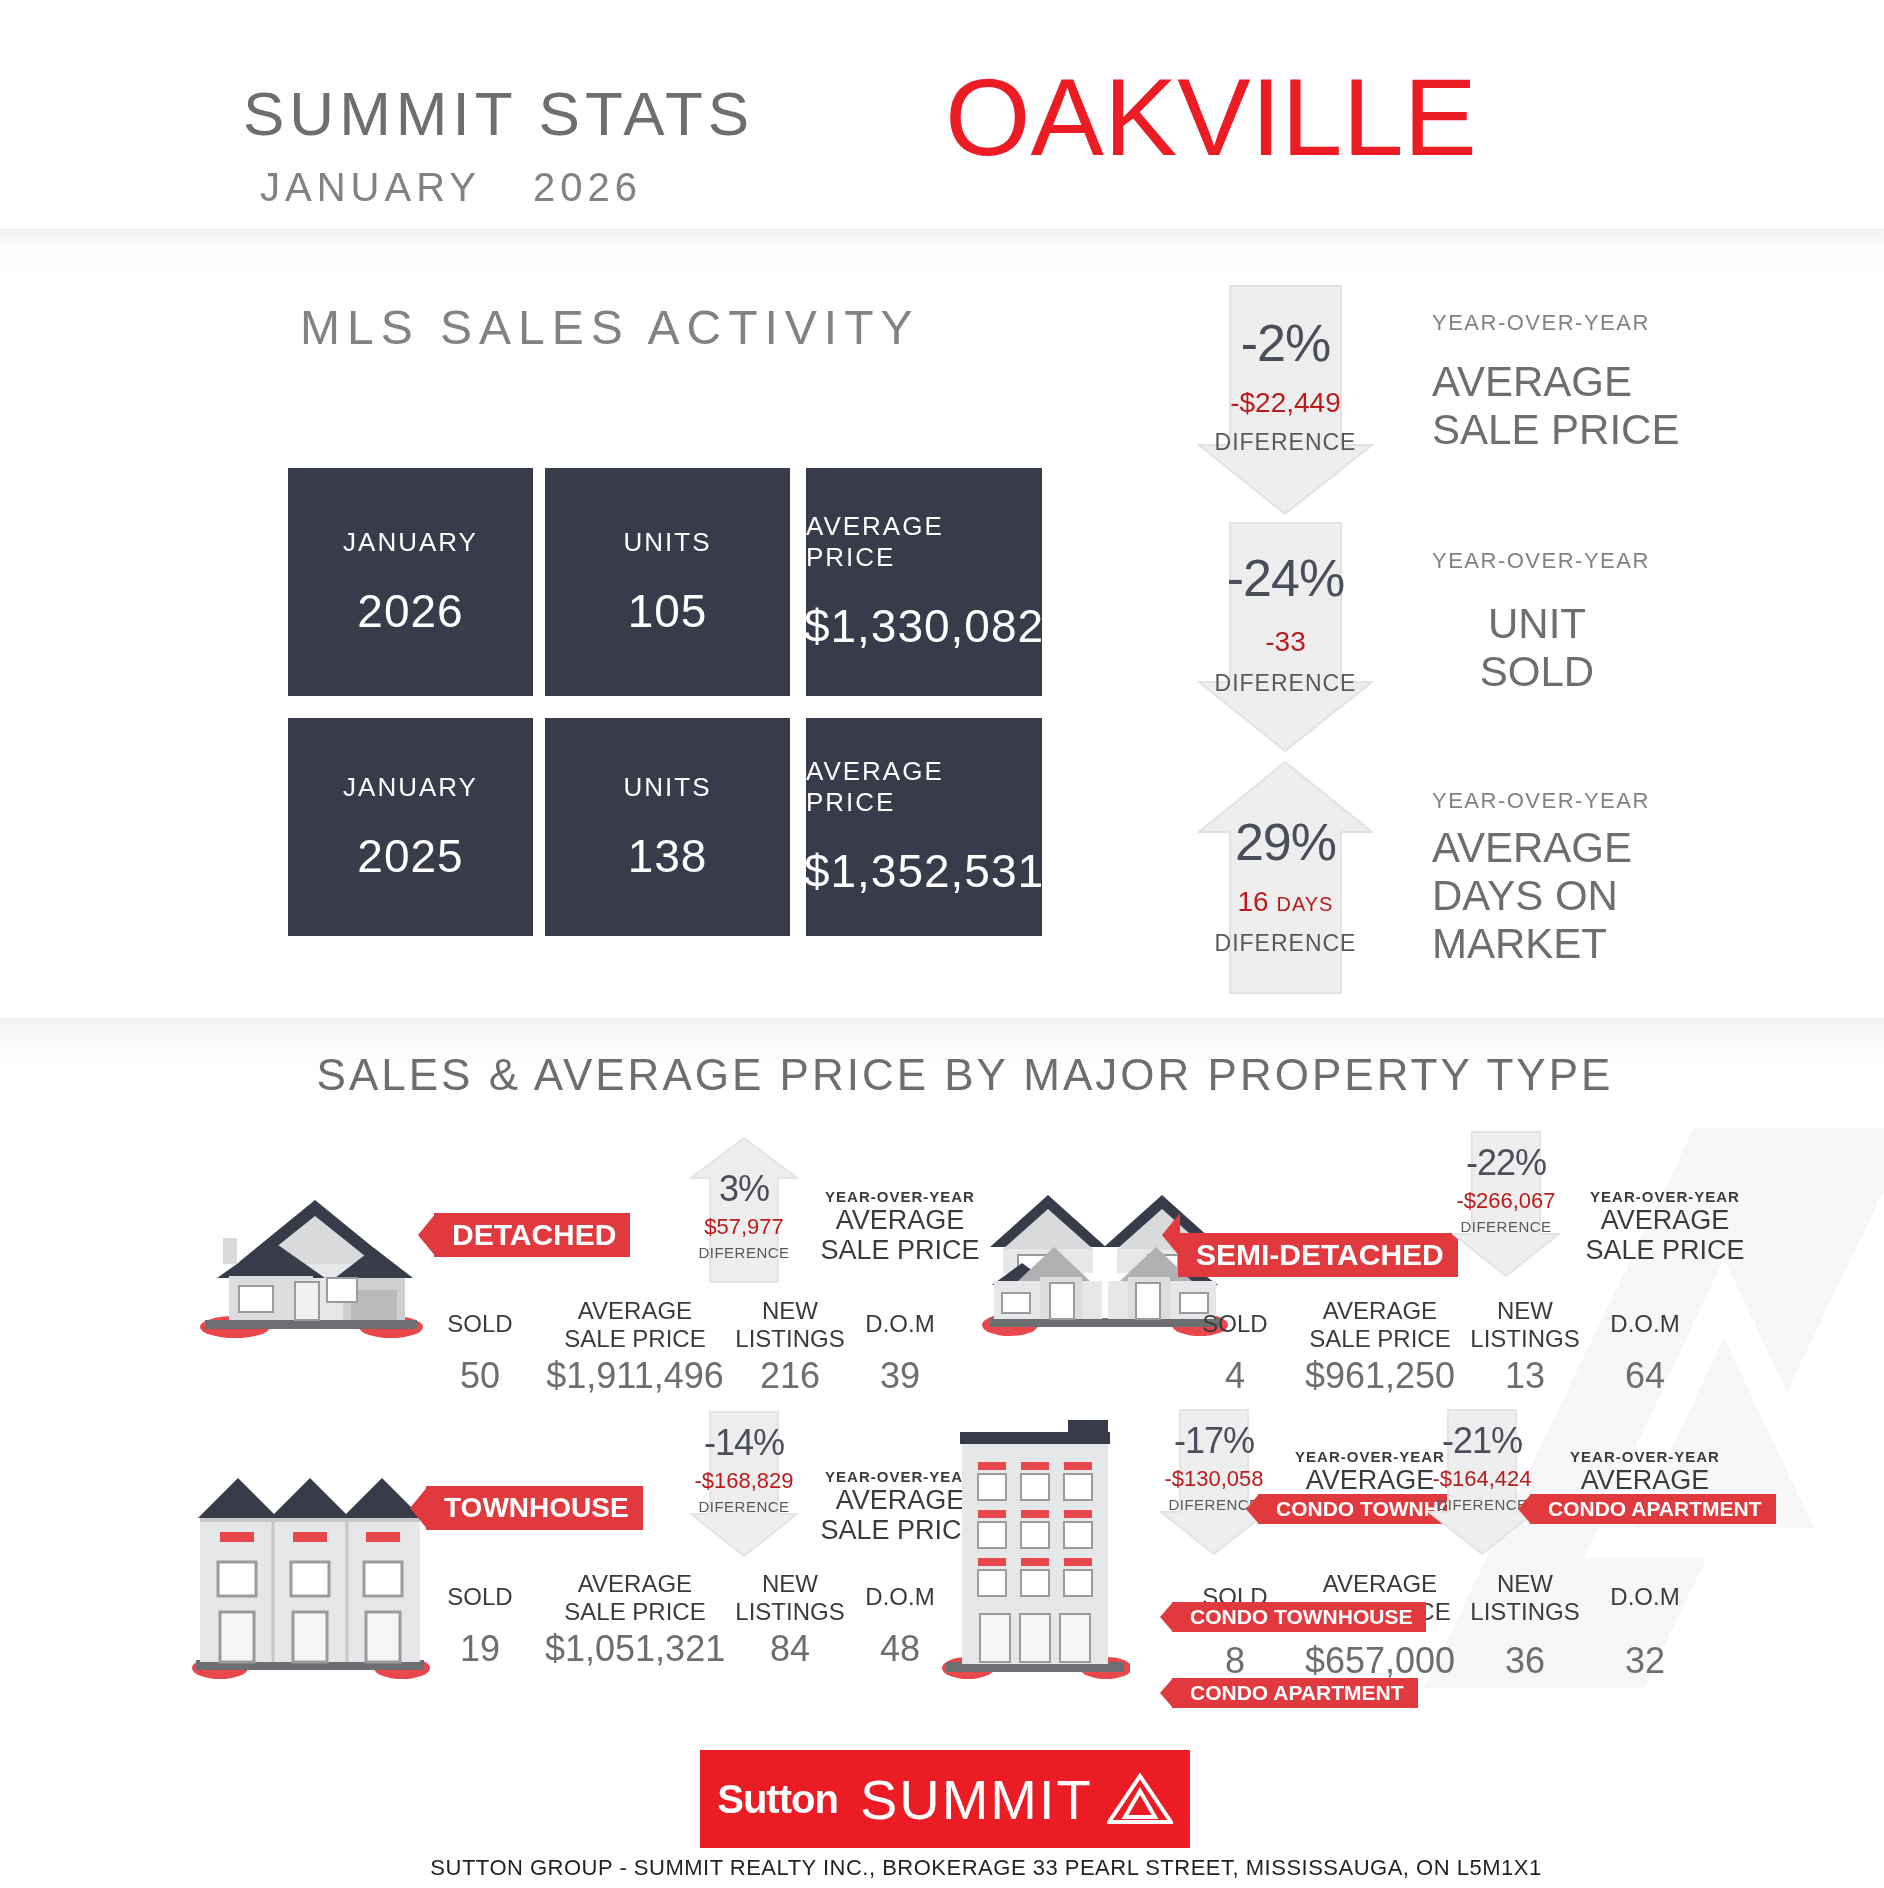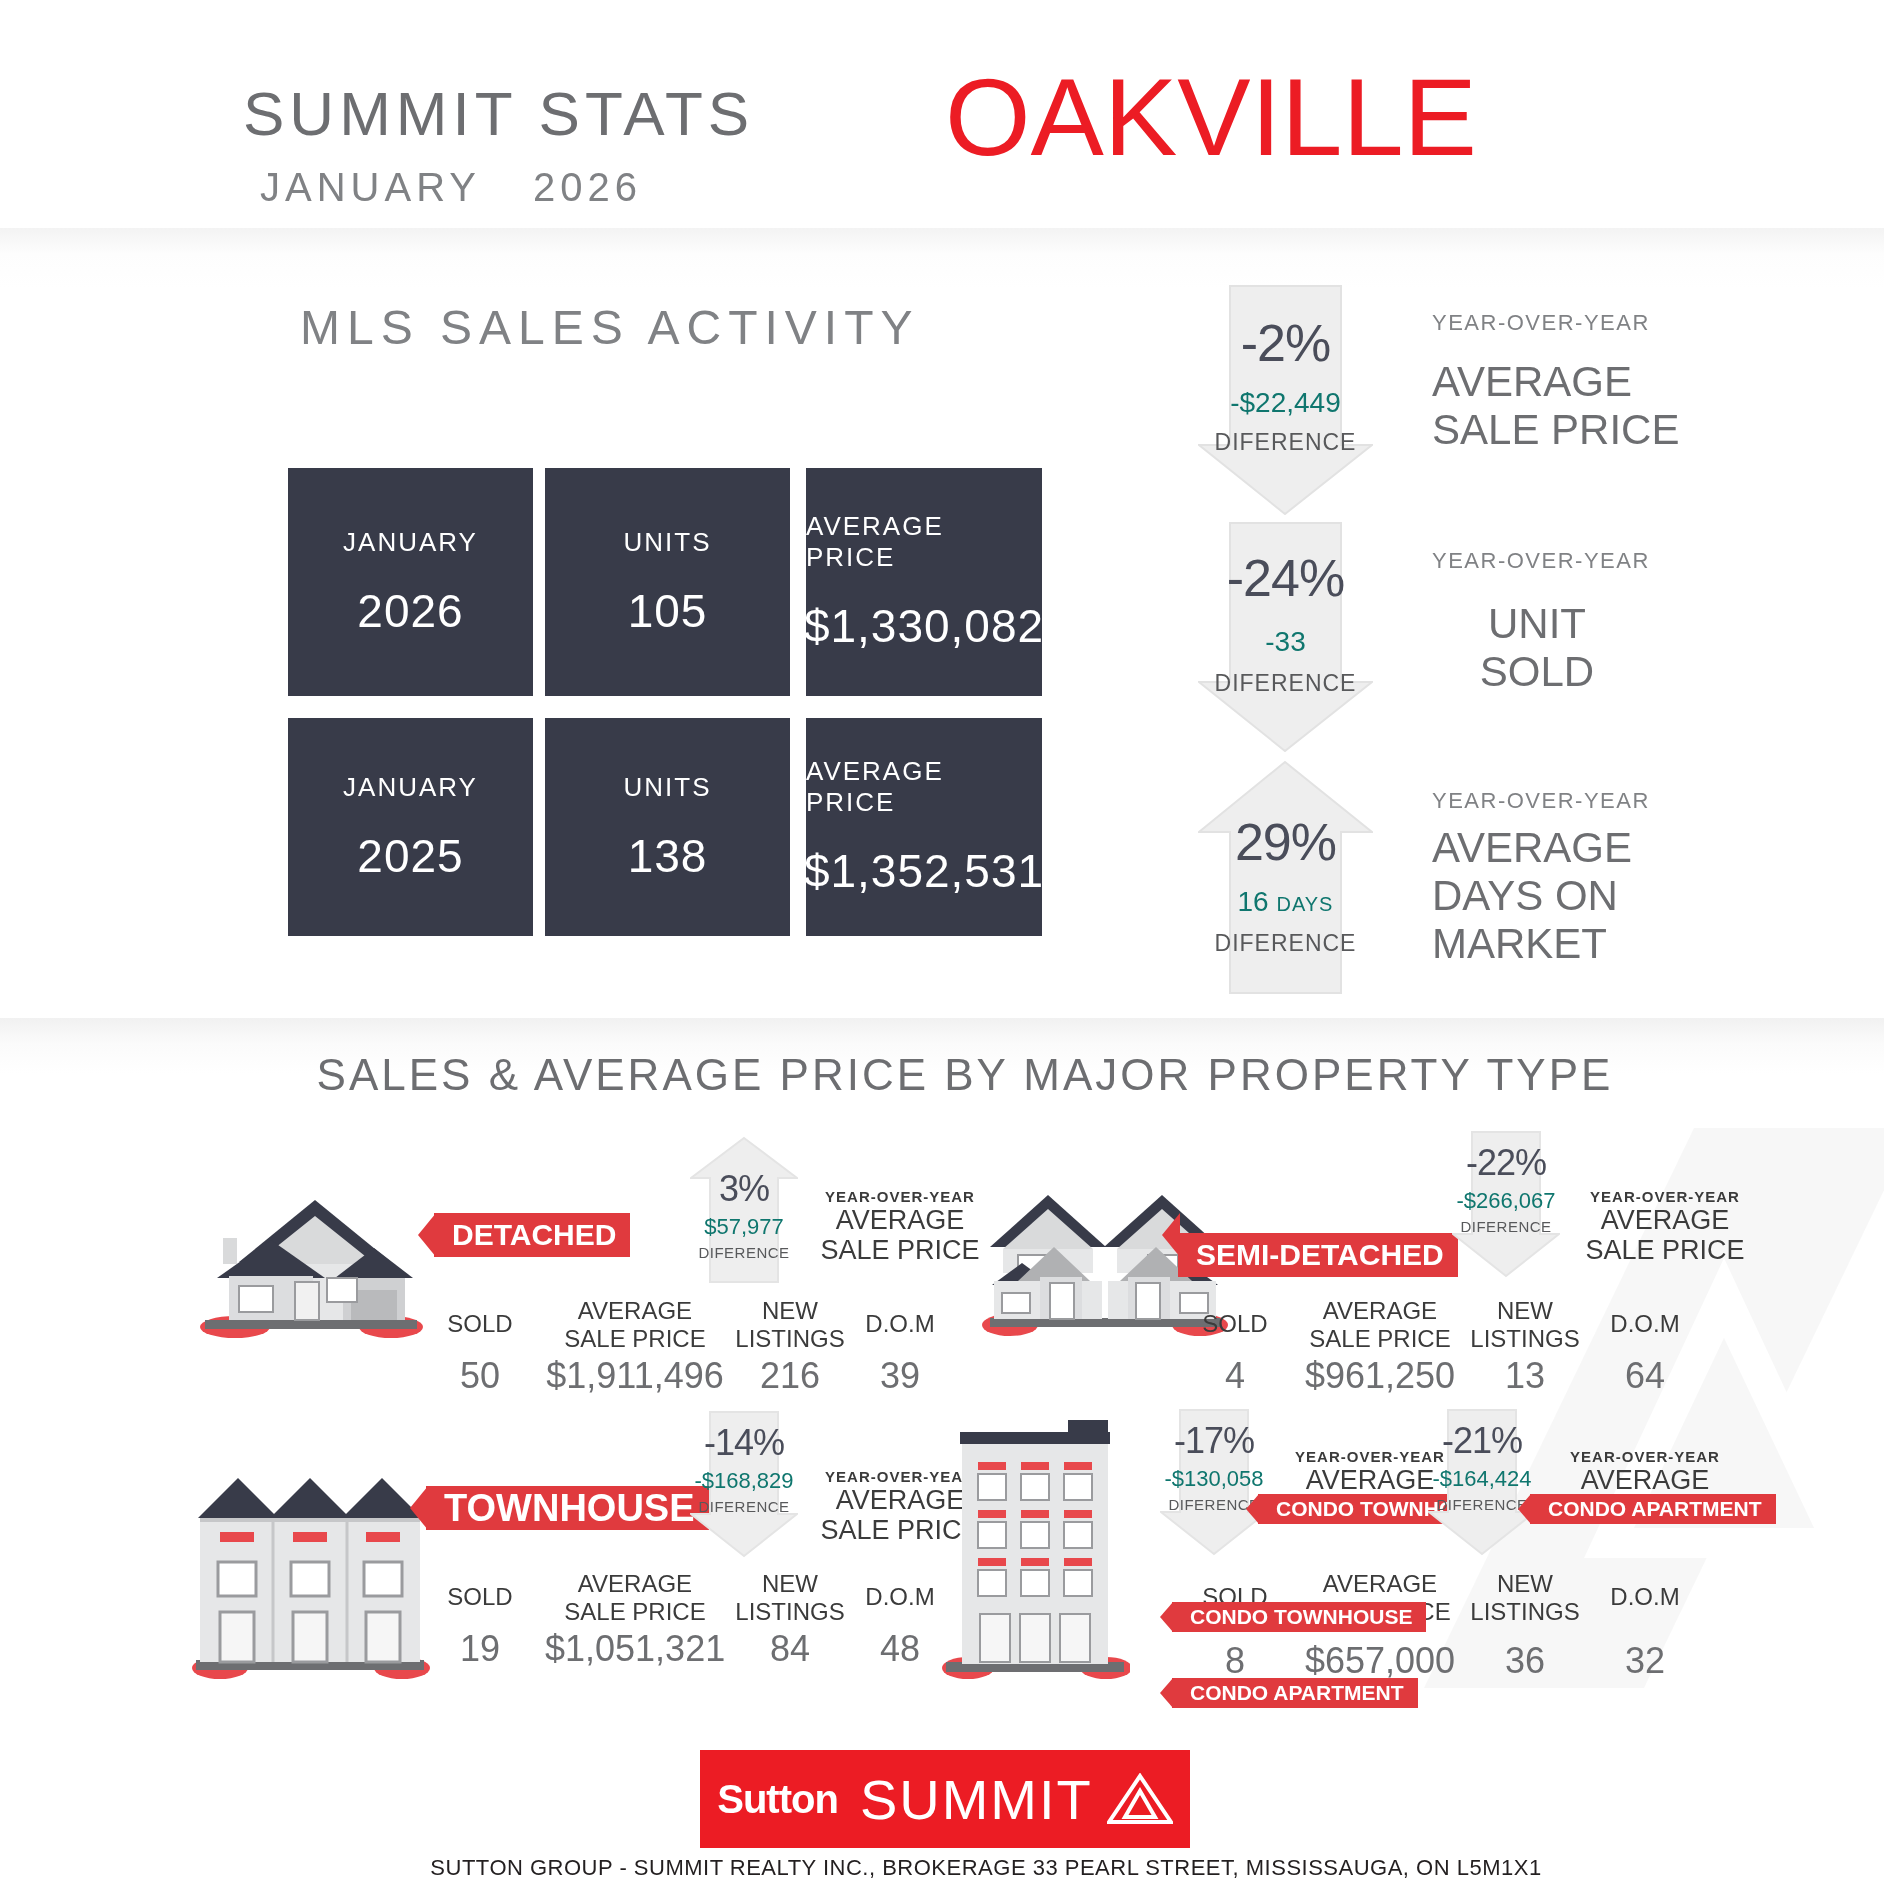--- a/index.html
+++ b/index.html
@@ -33,21 +33,21 @@
   .statbox{position:absolute;background:#383b49;color:#ffffff;
      display:flex;flex-direction:column;align-items:center;justify-content:center;}
   .statbox .lbl{font-size:26px;letter-spacing:2px;font-weight:300;margin-bottom:26px;}
   .statbox .val{font-size:46px;font-weight:300;letter-spacing:1px;}
 
   
   .arrowwrap{position:absolute;}
   .arrow-svg{position:absolute;left:0;top:0;}
   .arrow-text{position:absolute;left:0;top:0;width:100%;text-align:center;}
   .arrow-pct{font-size:52px;font-weight:300;color:#4a4d5a;letter-spacing:-1px;}
-  .arrow-diffval{font-size:28px;font-weight:300;color:#0f766e;}
+  .arrow-diffval{font-size:28px;font-weight:300;color:#b91c1c;}
   .arrow-diffval .days{font-size:20px;letter-spacing:1px;}
   .arrow-diffword{font-size:23px;font-weight:300;color:#58595b;letter-spacing:1px;}
 
   .yoy-label{position:absolute;}
   .yoy-small{font-size:22px;letter-spacing:1.5px;color:#808285;font-weight:400;white-space:nowrap;}
   .yoy-big{font-size:42px;line-height:48px;color:#6d6e71;font-weight:400;white-space:nowrap;}
 
   
   .band2{position:absolute;left:0;top:1018px;width:1884px;height:700px;
      background:linear-gradient(#f1f1f1 0px,#fbfbfb 26px,#ffffff 56px);overflow:hidden;}
@@ -318,21 +318,21 @@
     <rect x="30" y="62" width="34" height="10" fill="#e8484c"></rect>
     <rect x="103" y="62" width="34" height="10" fill="#e8484c"></rect>
     <rect x="176" y="62" width="34" height="10" fill="#e8484c"></rect>
     <rect x="28" y="92" width="38" height="34" fill="#fff" stroke="#9a9b9e" stroke-width="3"></rect>
     <rect x="101" y="92" width="38" height="34" fill="#fff" stroke="#9a9b9e" stroke-width="3"></rect>
     <rect x="174" y="92" width="38" height="34" fill="#fff" stroke="#9a9b9e" stroke-width="3"></rect>
     <rect x="30" y="142" width="34" height="50" fill="#f6f6f6" stroke="#9a9b9e" stroke-width="3"></rect>
     <rect x="103" y="142" width="34" height="50" fill="#f6f6f6" stroke="#9a9b9e" stroke-width="3"></rect>
     <rect x="176" y="142" width="34" height="50" fill="#f6f6f6" stroke="#9a9b9e" stroke-width="3"></rect>
   </svg>
-  <div class="tag" style="left:426px;top:1486px;height:44px;font-size:38px;">
+  <div class="tag" style="left:426px;top:1486px;height:44px;font-size:28px;">
     <span class="txt">TOWNHOUSE</span>
   </div>
   <svg style="position:absolute;left:410px;top:1486px;" width="18" height="44" viewBox="0 0 18 44">
       <polygon points="18,0 18,44 0,22" fill="#e03a3e"></polygon>
     </svg>
 
   <div class="colhead" style="left:425px;top:1583px;width:110px;">SOLD</div>
   <div class="colhead" style="left:545px;top:1570px;width:180px;">
     <span>AVERAGE</span><br><span>SALE PRICE</span>
   </div>

